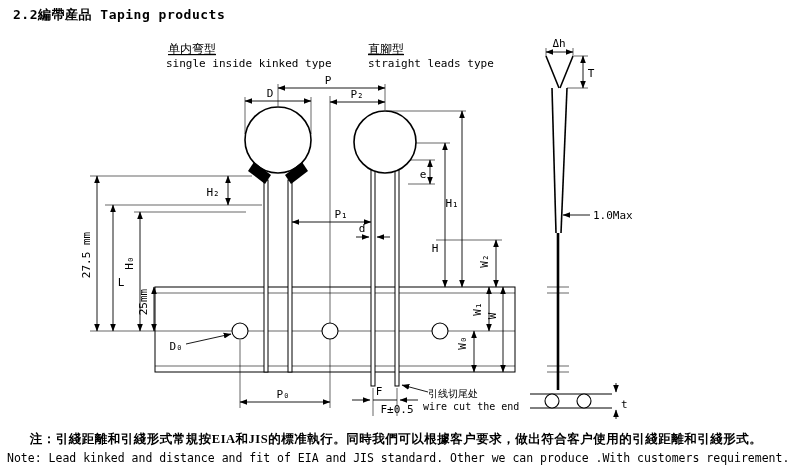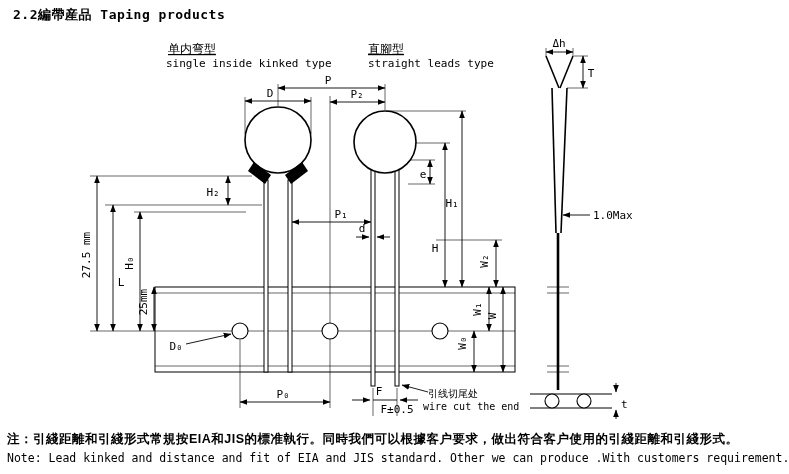--- a/index.html
+++ b/index.html
@@ -1,20 +1,20 @@
 <!DOCTYPE html>
 <html><head>
 <meta charset="utf-8">
 <style>
   html,body{margin:0;padding:0;background:#fff;}
   .screen{position:relative;width:789px;height:474px;background:#ffffff;color:#000;
           font-family:"DejaVu Sans Mono","DejaVu Sans",monospace;overflow:hidden;}
   .heading{position:absolute;left:13px;top:6px;font-size:13px;font-weight:bold;letter-spacing:.5px;}
   .notes{position:absolute;left:7px;top:431px;width:778px;}
-  .note-cn{font-family:Liberation Sans, sans-serif;font-weight:bold;font-size:12.5px;letter-spacing:.5px;white-space:nowrap;}
+  .note-cn{font-family:Liberation Serif, serif;font-weight:bold;font-size:12.5px;letter-spacing:.5px;white-space:nowrap;text-align:center;}
   .note-en{font-family:"DejaVu Sans Mono",monospace;font-size:11.5px;margin-top:3px;white-space:nowrap;}
   svg{position:absolute;left:0;top:0;}
   svg text{font-family:"DejaVu Sans Mono","DejaVu Sans",monospace;fill:#000;}
   .t12{font-size:12px;}
   .t11{font-size:11px;}
   .t10{font-size:10px;}
   .ul{text-decoration:underline;}
   .ln{stroke:#000;stroke-width:1;fill:none;}
   .thin{stroke-width:.6;}
   .dim{stroke:#000;stroke-width:.9;fill:none;}

